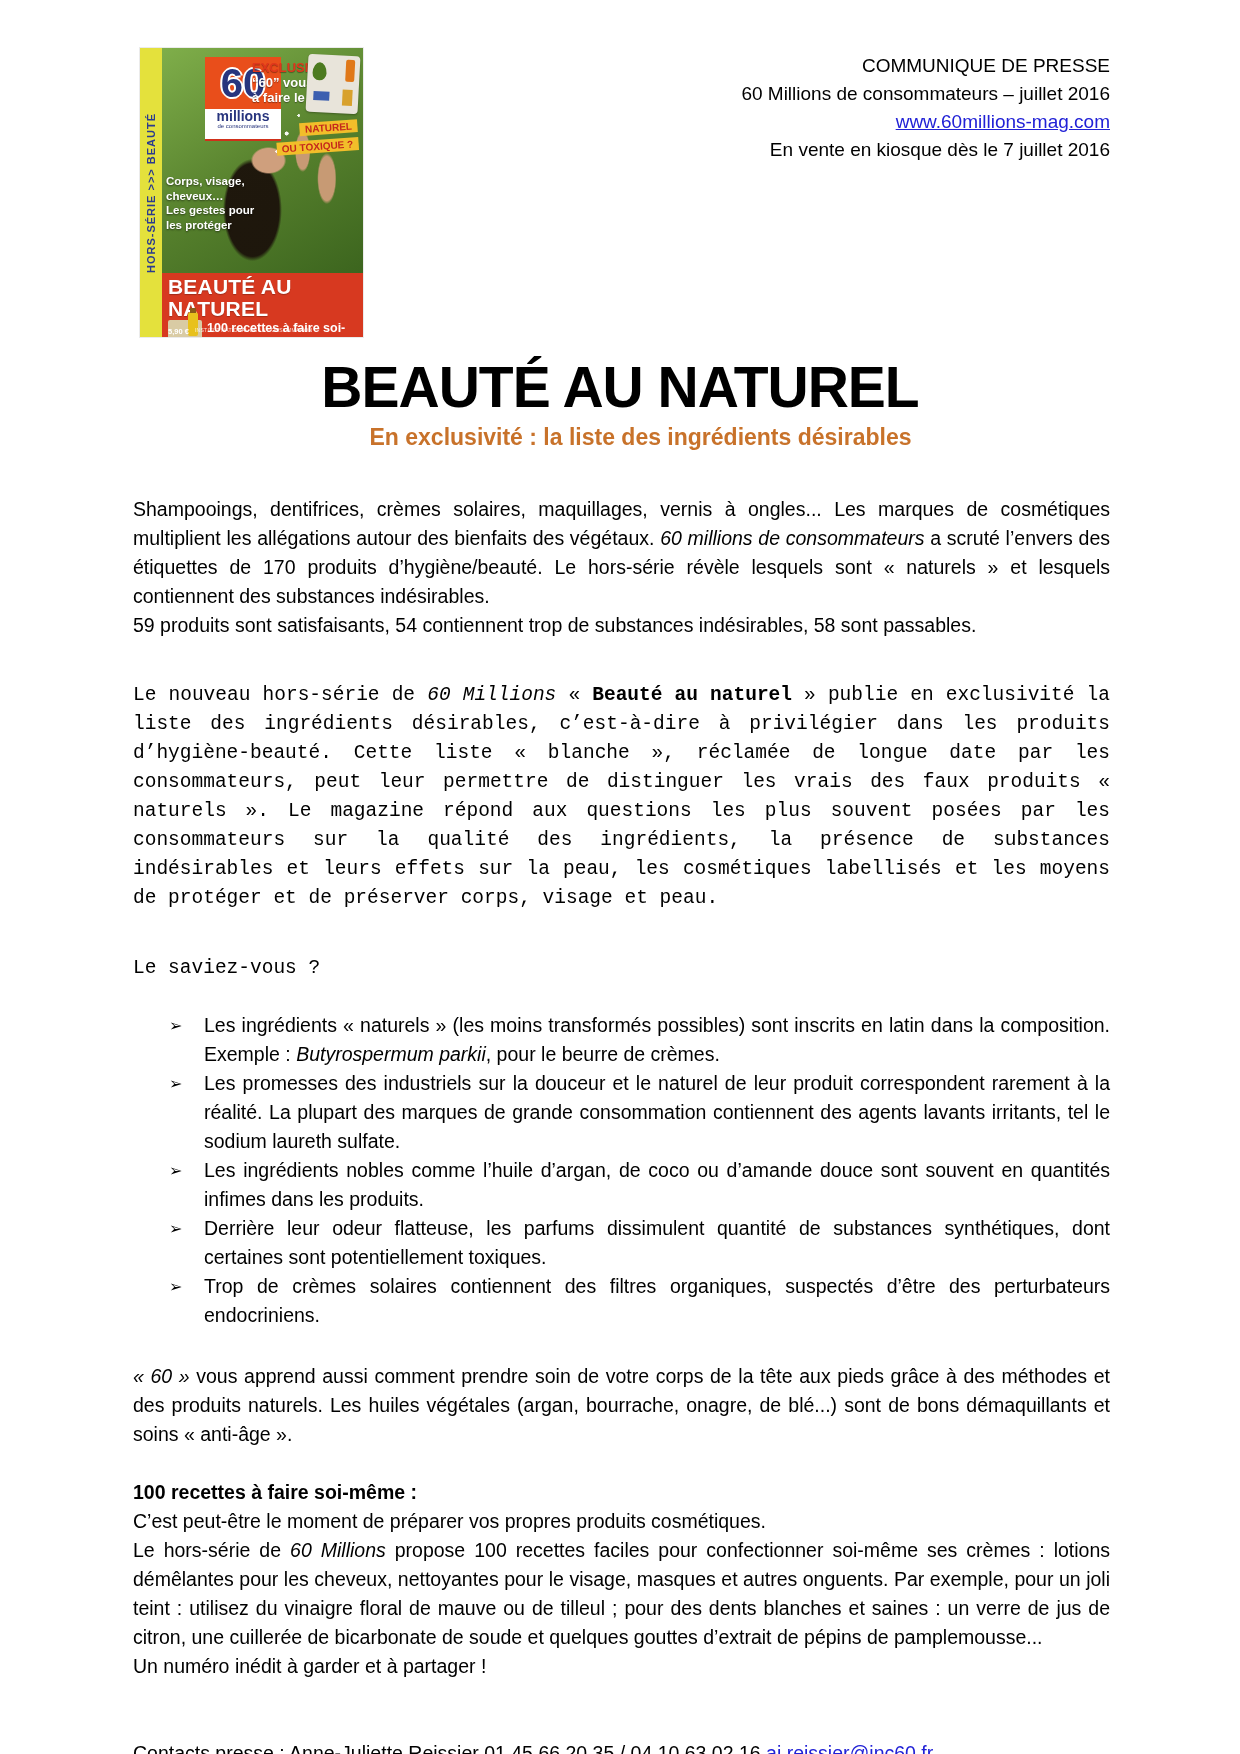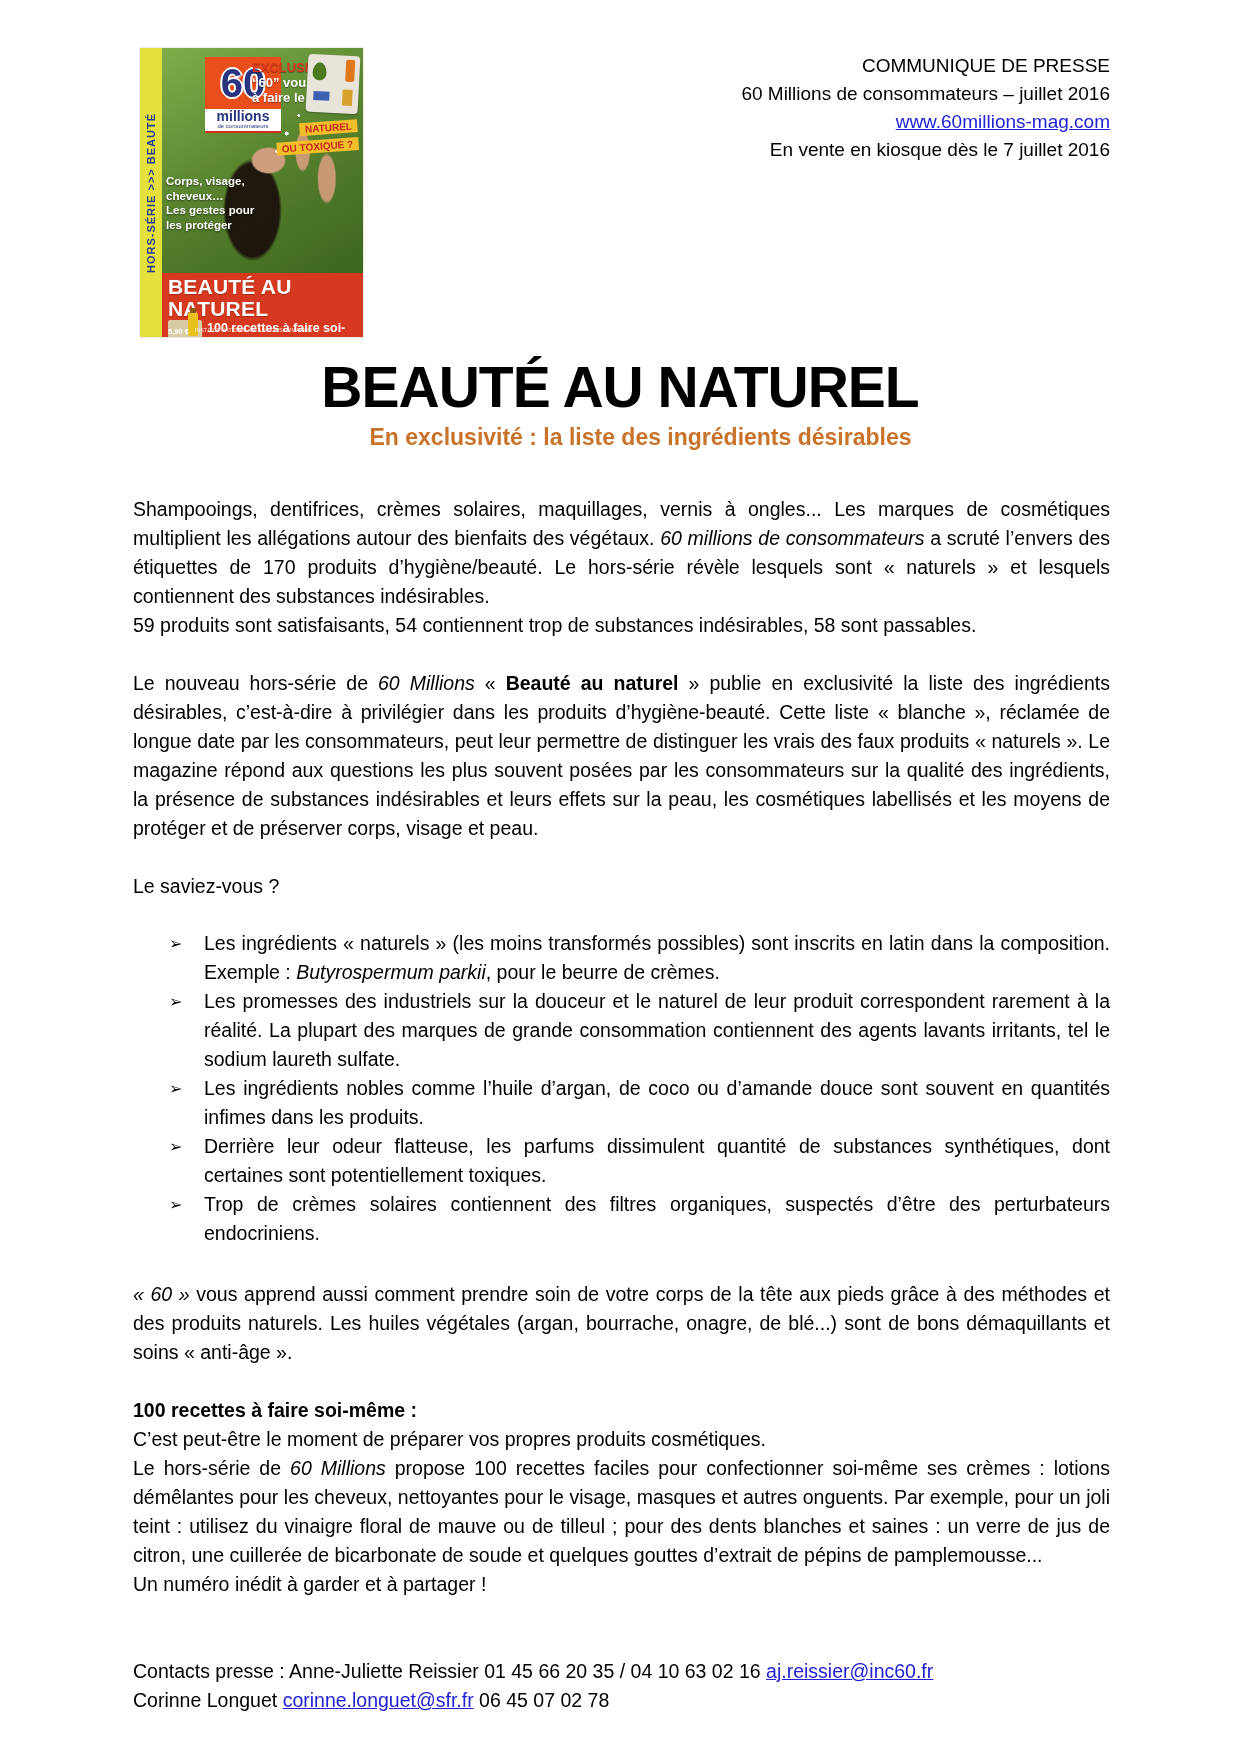--- a/index.html
+++ b/index.html
@@ -42,21 +42,21 @@
       radial-gradient(12px 32px at 70% 46%, #c79a74 0 55%, transparent 64%),
       radial-gradient(46px 80px at 45% 72%, rgba(28,19,11,.96) 0 58%, transparent 64%),
       linear-gradient(150deg,#7fae4a 0%, #557f2c 55%, #3c651e 100%);
   }
   .logo{ position:absolute; left:8px; top:9px; width:76px;margin-left:35px; }
   .logo-num{
     background:#E94E1B; height:52px; display:flex; align-items:center; justify-content:center;
     color:#28357E; font-size:40px; font-weight:bold;
     text-shadow:-2px 0 #fff,2px 0 #fff,0 -2px #fff,0 2px #fff;
   }
-  .logo-strip{ background:#fff; text-align:center; padding:1px 0 2px; border-bottom:2px solid #D0301A;}
+  .logo-strip{ background:#fff; text-align:center; padding:1px 0 10px; border-bottom:2px solid #D0301A;}
   .logo-millions{ color:#28357E; font-weight:bold; font-size:14px; line-height:13px; display:block;}
   .logo-sub{ color:#28357E; font-size:6px; display:block; }
   .headline{ position:absolute; left:90px; top:12px; font-weight:bold; line-height:15px;}
   .excl{ color:#E0361C; font-size:13px; display:block; text-shadow:0 1px 1px rgba(0,0,0,.35);}
   .tagline{ color:#fff; font-size:13px; display:block; text-shadow:0 1px 1px rgba(0,0,0,.4);}
   .panel{
     position:absolute; right:4px; top:7px; width:52px; height:58px;
     background:#E8E4DA; border-radius:4px; transform:rotate(3deg);
     box-shadow:0 1px 2px rgba(0,0,0,.3);
   }
@@ -89,21 +89,21 @@
     text-align:center; font-size:57px; font-weight:bold; line-height:58px;
     letter-spacing:-1px; margin:0;
   }
   .doc-subtitle{
     text-align:center; font-size:23px; font-weight:bold; color:#C8722A;
     margin:8px 0 0;
     padding-left:41px;
   }
   .content{ margin:44px 130px 0 133px; font-size:19.5px; line-height:29px; }
   .para{ text-align:justify; margin:0; }
-  .mt{ margin-top:29px; }
+  .mt{ margin-top:41px;font-family:Liberation Mono, monospace; }
   .mt-sm{ margin-top:32px; }
   .mt-lg{ margin-top:58px; }
   ul.arrow-list{ list-style:none; margin:28px 0 0; padding:0 0 0 36px; }
   ul.arrow-list li{ display:flex; gap:15px; margin:0; }
   ul.arrow-list .marker{ flex:0 0 20px; font-size:16px; line-height:29px; }
   ul.arrow-list .btext{ flex:1; text-align:justify; }
   .bold-head{ font-weight:bold; margin:29px 0 0; }
 </style>
 </head>
 <body>

